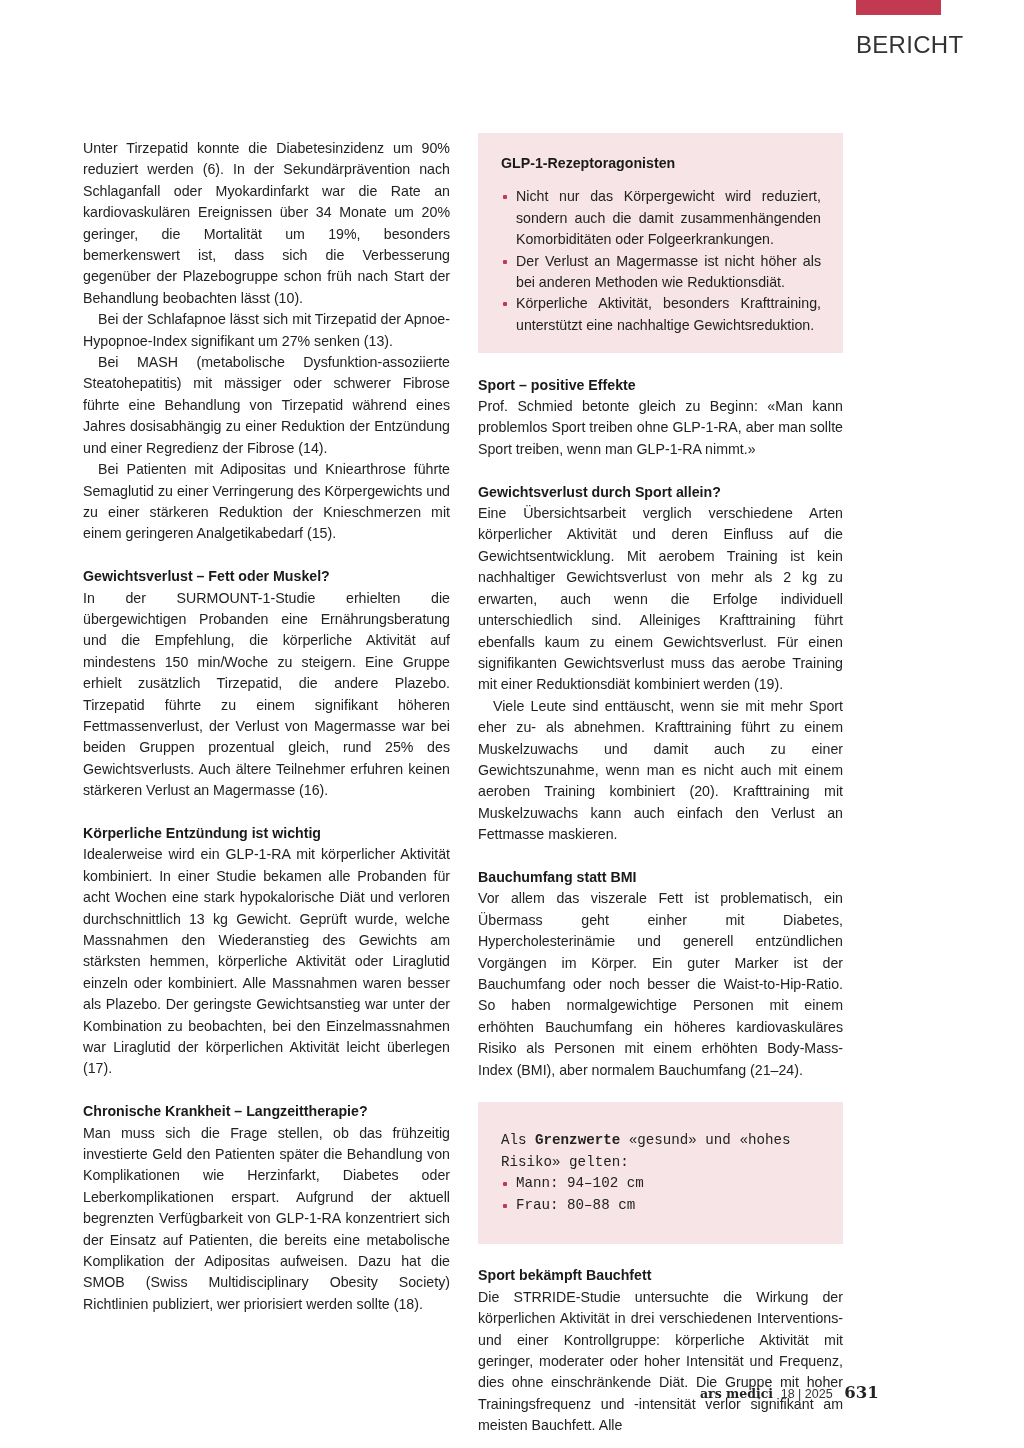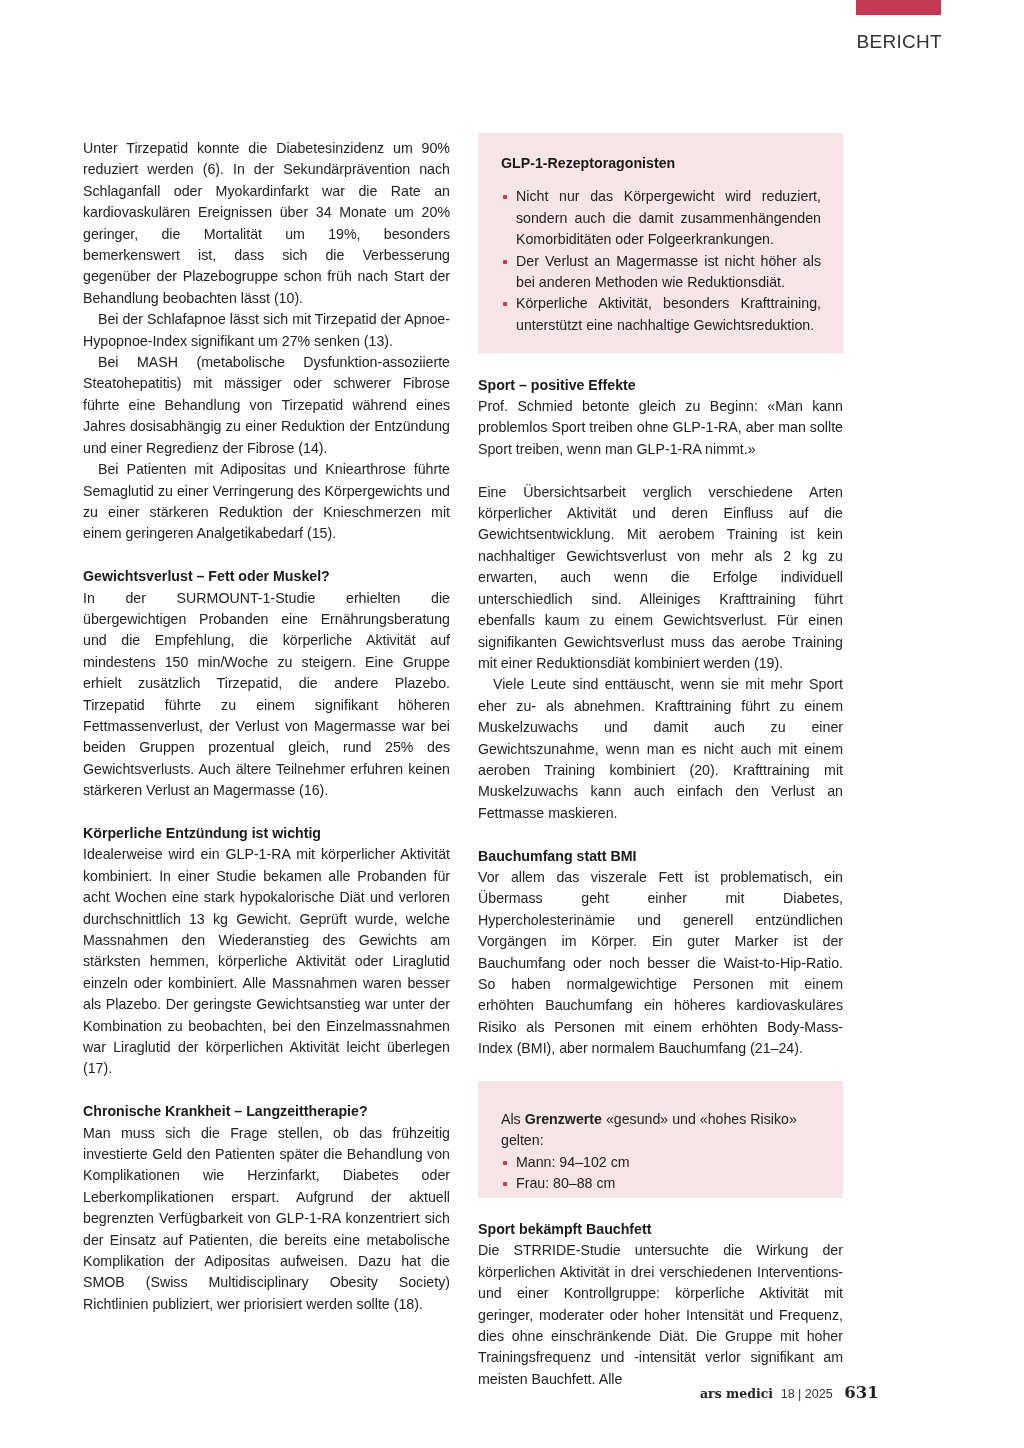--- a/index.html
+++ b/index.html
@@ -7,21 +7,21 @@
     width: 1024px; height: 1448px; position: relative; overflow: hidden;
     font-family: "Liberation Sans", "DejaVu Sans", sans-serif;
     color: #222222;
   }
   .top-bar {
     position: absolute; left: 856px; top: 0; width: 85px; height: 15px;
     background: #c23a52;
   }
   .section-label {
     position: absolute; left: 856px; top: 31px; width: 86px;
-    font-size: 19px; letter-spacing: 0.3px; color: #333333; text-align: right;
+    font-size: 24px; letter-spacing: 0.3px; color: #333333; text-align: right;
   }
   .col {
     position: absolute; top: 133px; width: 367px;
     font-size: 14.2px; line-height: 21.4px;
   }
   .col-left { left: 83px; top: 132px; margin-top: 6px; }
   .col-right { left: 478px; top: 133px; width: 365px; }
   p { margin: 0; text-align: justify; }
   p.indent { text-indent: 15px; }
   h3 { margin: 0; font-size: 14.2px; line-height: 21.4px; font-weight: bold; color: #1a1a1a; }
@@ -73,27 +73,28 @@
     <ul class="bullets">
       <li>Nicht nur das Körpergewicht wird reduziert, sondern auch die damit zusammenhängenden Komorbiditäten oder Folgeerkrankungen.</li>
       <li>Der Verlust an Magermasse ist nicht höher als bei anderen Methoden wie Reduktionsdiät.</li>
       <li>Körperliche Aktivität, besonders Krafttraining, unterstützt eine nachhaltige Gewichtsreduktion.</li>
     </ul>
   </div>
   <div class="gap"></div>
   <h3>Sport – positive Effekte</h3>
   <p>Prof. Schmied betonte gleich zu Beginn: «Man kann problemlos Sport treiben ohne GLP-1-RA, aber man sollte Sport treiben, wenn man GLP-1-RA nimmt.»</p>
   <div class="gap"></div>
+  <h3>Gewichtsverlust durch Sport allein?</h3>
   <p>Eine Übersichtsarbeit verglich verschiedene Arten körperlicher Aktivität und deren Einfluss auf die Gewichtsentwicklung. Mit aerobem Training ist kein nachhaltiger Gewichtsverlust von mehr als 2 kg zu erwarten, auch wenn die Erfolge individuell unterschiedlich sind. Alleiniges Krafttraining führt ebenfalls kaum zu einem Gewichtsverlust. Für einen signifikanten Gewichtsverlust muss das aerobe Training mit einer Reduktionsdiät kombiniert werden (19).</p>
   <p class="indent">Viele Leute sind enttäuscht, wenn sie mit mehr Sport eher zu- als abnehmen. Krafttraining führt zu einem Muskelzuwachs und damit auch zu einer Gewichtszunahme, wenn man es nicht auch mit einem aeroben Training kombiniert (20). Krafttraining mit Muskelzuwachs kann auch einfach den Verlust an Fettmasse maskieren.</p>
   <div class="gap"></div>
   <h3>Bauchumfang statt BMI</h3>
   <p>Vor allem das viszerale Fett ist problematisch, ein Übermass geht einher mit Diabetes, Hypercholesterinämie und generell entzündlichen Vorgängen im Körper. Ein guter Marker ist der Bauchumfang oder noch besser die Waist-to-Hip-Ratio. So haben normalgewichtige Personen mit einem erhöhten Bauchumfang ein höheres kardiovaskuläres Risiko als Personen mit einem erhöhten Body-Mass-Index (BMI), aber normalem Bauchumfang (21–24).</p>
   <div class="gap"></div>
-  <div class="box" style="padding-top:28px; padding-bottom:3px;">
+  <div class="box" style="padding-top:28px; padding-bottom:28px;font-family:Liberation Mono, monospace;">
     <p style="text-align:left;">
       <span>Als </span><b class="inline">Grenzwerte</b><span> «gesund» und «hohes Risiko» gelten:</span>
     </p>
     <ul class="bullets">
       <li>Mann: 94–102 cm</li>
       <li>Frau: 80–88 cm</li>
     </ul>
   </div>
   <div class="gap"></div>
   <h3>Sport bekämpft Bauchfett</h3>

